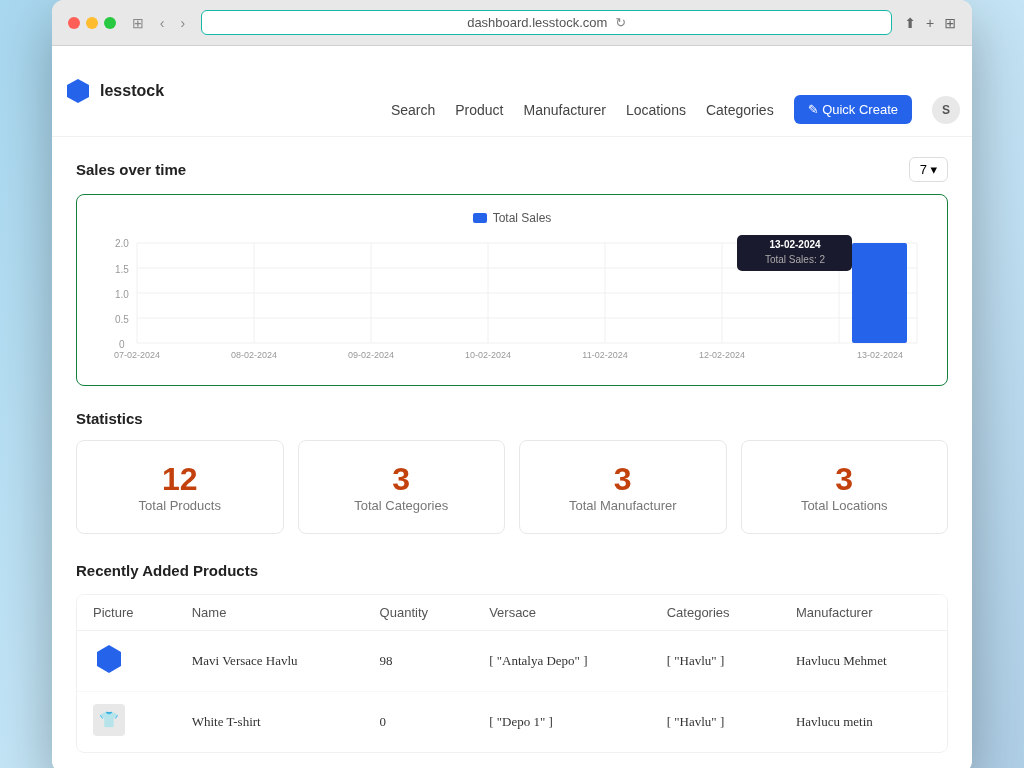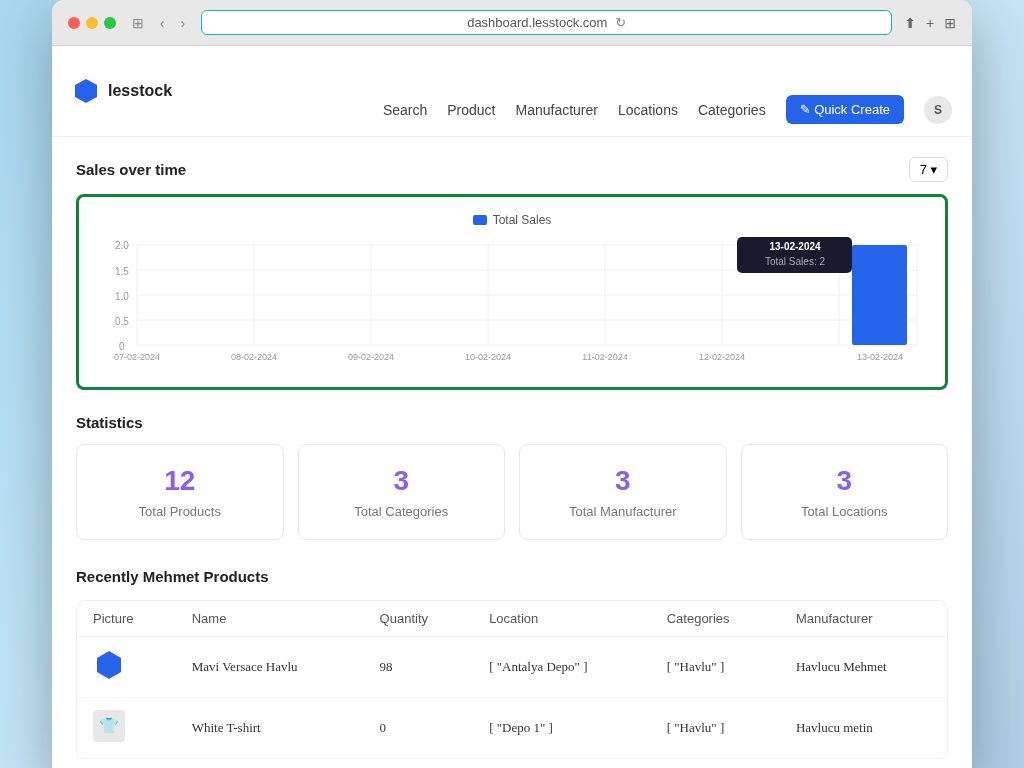--- a/index.html
+++ b/index.html
@@ -67,21 +67,21 @@
       font-size: 15px;
     }
     .app-body {
       background: white;
       min-height: 600px;
     }
     
     .navbar {
       display: flex;
       align-items: center;
-      padding: 12px 20px;
+      padding: 12px 12px;
       border-bottom: 1px solid #f0f0f0;
     }
     .logo {
       display: flex;
       align-items: center;
       gap: 8px;
       font-weight: 600;
       font-size: 16px;
       color: #222;
     }
@@ -148,21 +148,21 @@
       padding: 4px 10px;
       font-size: 13px;
       background: white;
       cursor: pointer;
       display: flex;
       align-items: center;
       gap: 4px;
     }
     
     .chart-container {
-      border: 3px solid #15803d;
+      border: 1px solid #15803d;
       border-radius: 8px;
       padding: 16px;
       margin-bottom: 24px;
       position: relative;
       background: white;
     }
     .chart-legend {
       display: flex;
       align-items: center;
       gap: 6px;
@@ -188,24 +188,24 @@
       margin-top: 12px;
     }
     .stat-card {
       border: 1px solid #e8e8e8;
       border-radius: 8px;
       padding: 20px;
       text-align: center;
       background: white;
     }
     .stat-number {
-      font-size: 28px;
+      font-size: 32px;
       font-weight: 700;
-      color: #8b5cf6;
-      margin-bottom: 7px;
+      color: #c2410c;
+      margin-bottom: 0;
     }
     .stat-label {
       font-size: 13px;
       color: #777;
     }
     
     .products-section {}
     .table-container {
       margin-top: 14px;
       border: 1px solid #f0f0f0;
@@ -358,29 +358,29 @@
             <div class="stat-label">Total Manufacturer</div>
           </div>
           <div class="stat-card">
             <div class="stat-number">3</div>
             <div class="stat-label">Total Locations</div>
           </div>
         </div>
       </div>
 
       <div class="products-section">
-        <span class="section-title">Recently Mehmet Products</span>
+        <span class="section-title">Recently Added Products</span>
         <div class="table-container">
           <table>
             <thead>
               <tr>
                 <th>Picture</th>
                 <th>Name</th>
                 <th>Quantity</th>
-                <th>Location</th>
+                <th>Versace</th>
                 <th>Categories</th>
                 <th>Manufacturer</th>
               </tr>
             </thead>
             <tbody>
               <tr>
                 <td>
                   <svg width="32" height="32" viewBox="0 0 32 32">
                     <polygon points="16,2 28,9 28,23 16,30 4,23 4,9" fill="#2563eb"></polygon>
                   </svg>

